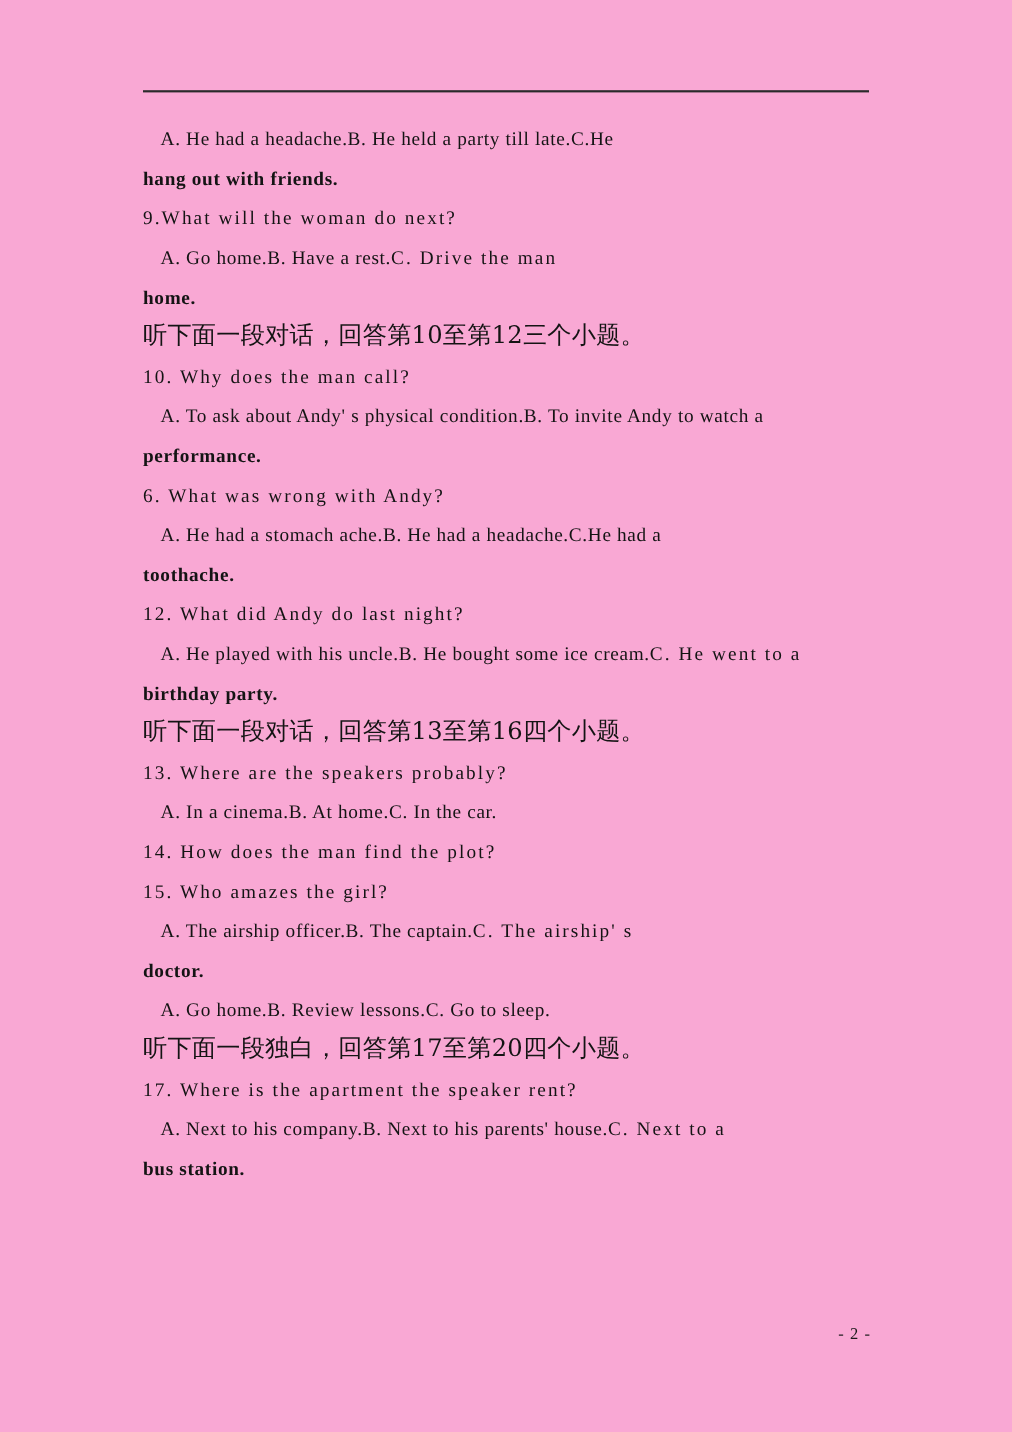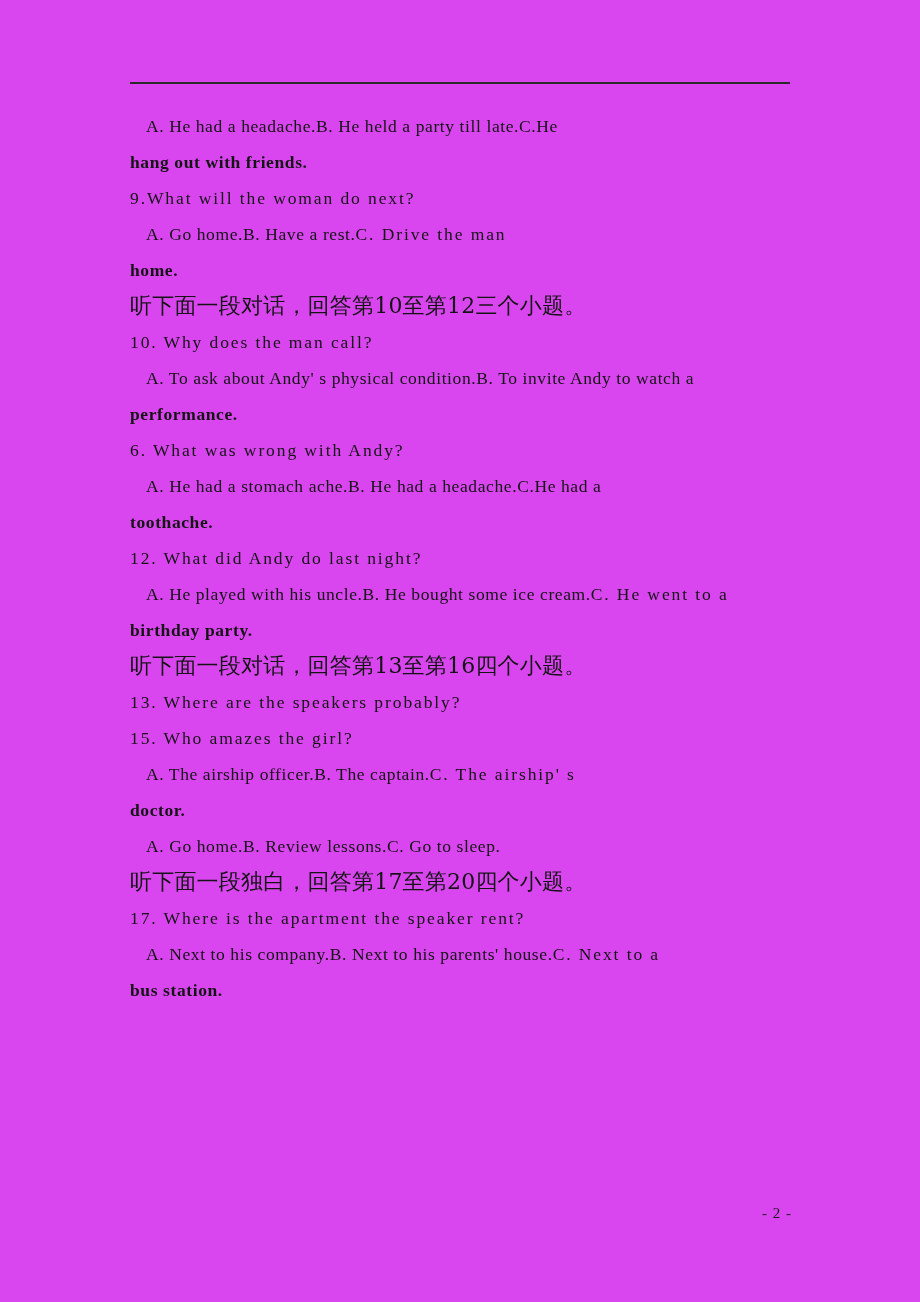--- a/index.html
+++ b/index.html
@@ -5,21 +5,21 @@
 <style>
   html, body {
     margin: 0;
     padding: 0;
     background: #ffffff;
   }
   .page {
     position: relative;
     width: 920px;
     height: 1302px;
-    background: #d946ef;
+    background: #f9a8d4;
     margin: 0 auto;
     overflow: hidden;
     font-family: "Liberation Serif", "DejaVu Serif", serif;
     color: #111111;
   }
 
   
   .header-rule {
     position: absolute;
     left: 130px;
@@ -142,21 +142,27 @@
     <div class="opt-row indent">
       <span class="opt">A. He played with his uncle.</span>
       <span class="opt">B. He bought some ice cream.</span>
       <span class="opt loose">C. He went to a</span>
     </div>
     <div class="line cont">birthday party.</div>
 
     <div class="line cn-line">听下面一段对话，回答第13至第16四个小题。</div>
 
     <div class="line q-line loose">13. Where are the speakers probably?</div>
+    <div class="opt-row indent">
+      <span class="opt">A. In a cinema.</span>
+      <span class="opt">B. At home.</span>
+      <span class="opt">C. In the car.</span>
+    </div>
 
+    <div class="line q-line loose">14. How does the man find the plot?</div>
 
     <div class="line q-line loose">15. Who amazes the girl?</div>
     <div class="opt-row indent">
       <span class="opt">A. The airship officer.</span>
       <span class="opt">B. The captain.</span>
       <span class="opt loose">C. The airship' s</span>
     </div>
     <div class="line cont">doctor.</div>
 
     <div class="opt-row indent">

